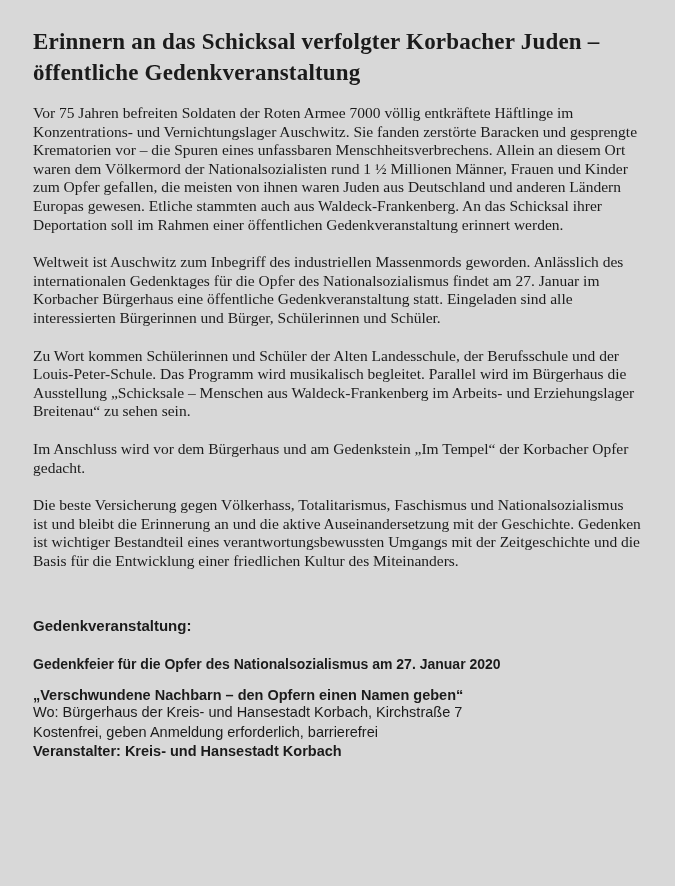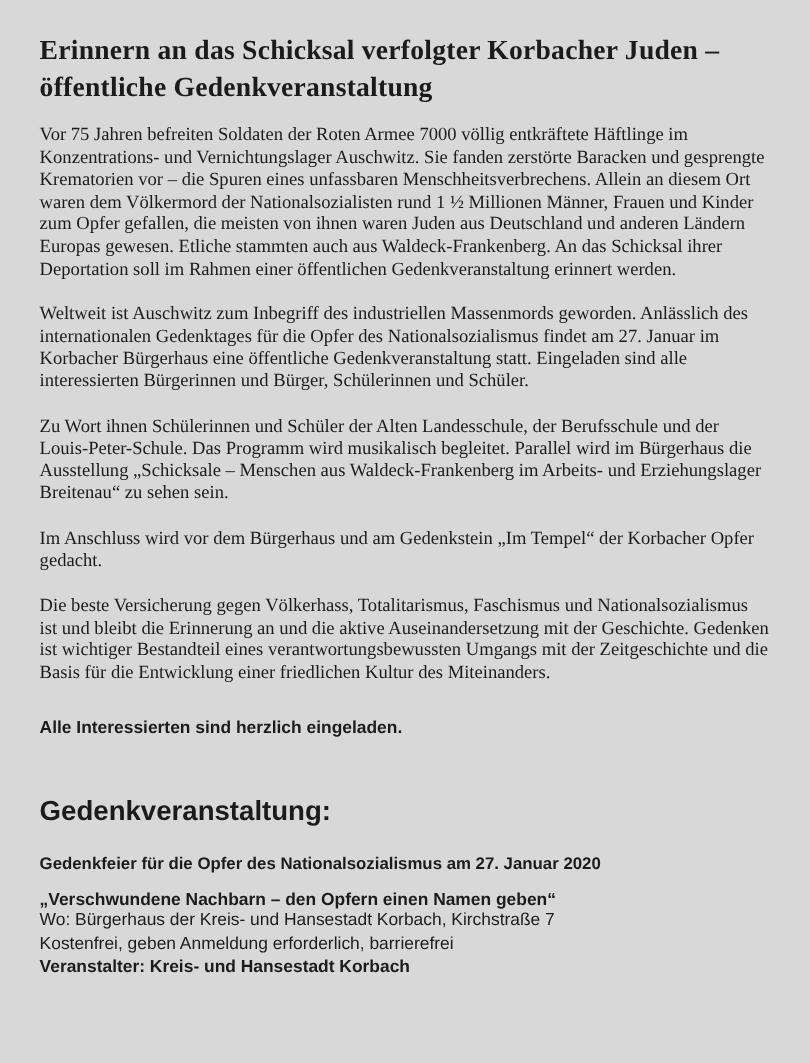--- a/index.html
+++ b/index.html
@@ -35,21 +35,21 @@
     max-width: 608px;
   }
   .closing {
     font-family: "Liberation Sans", sans-serif;
     font-size: 14.5px;
     font-weight: 700;
     margin: 29px 0 0 0;
   }
   .ev-heading {
     font-family: "Liberation Sans", sans-serif;
-    font-size: 23px;
+    font-size: 15px;
     font-weight: 700;
     margin: 47px 0 0 0;
   }
   .ev-title {
     font-family: "Liberation Sans", sans-serif;
     font-size: 14px;
     font-weight: 700;
     margin: 22px 0 0 0;
   }
   .ev-subtitle {
@@ -72,27 +72,26 @@
 <body>
 
 <div class="page">
 
   <h1 class="title">Erinnern an das Schicksal verfolgter Korbacher Juden – öffentliche Gedenkveranstaltung</h1>
 
   <p class="body-p">Vor 75 Jahren befreiten Soldaten der Roten Armee 7000 völlig entkräftete Häftlinge im Konzentrations- und Vernichtungslager Auschwitz. Sie fanden zerstörte Baracken und gesprengte Krematorien vor – die Spuren eines unfassbaren Menschheitsverbrechens. Allein an diesem Ort waren dem Völkermord der Nationalsozialisten rund 1 ½ Millionen Männer, Frauen und Kinder zum Opfer gefallen, die meisten von ihnen waren Juden aus Deutschland und anderen Ländern Europas gewesen. Etliche stammten auch aus Waldeck-Frankenberg. An das Schicksal ihrer Deportation soll im Rahmen einer öffentlichen Gedenkveranstaltung erinnert werden.</p>
 
   <p class="body-p">Weltweit ist Auschwitz zum Inbegriff des industriellen Massenmords geworden. Anlässlich des internationalen Gedenktages für die Opfer des Nationalsozialismus findet am 27. Januar im Korbacher Bürgerhaus eine öffentliche Gedenkveranstaltung statt. Eingeladen sind alle interessierten Bürgerinnen und Bürger, Schülerinnen und Schüler.</p>
 
-  <p class="body-p">Zu Wort ihnen Schülerinnen und Schüler der Alten Landesschule, der Berufsschule und der Louis-Peter-Schule. Das Programm wird musikalisch begleitet. Parallel wird im Bürgerhaus die Ausstellung „Schicksale – Menschen aus Waldeck-Frankenberg im Arbeits- und Erziehungslager Breitenau“ zu sehen sein.</p>
+  <p class="body-p">Zu Wort kommen Schülerinnen und Schüler der Alten Landesschule, der Berufsschule und der Louis-Peter-Schule. Das Programm wird musikalisch begleitet. Parallel wird im Bürgerhaus die Ausstellung „Schicksale – Menschen aus Waldeck-Frankenberg im Arbeits- und Erziehungslager Breitenau“ zu sehen sein.</p>
 
   <p class="body-p">Im Anschluss wird vor dem Bürgerhaus und am Gedenkstein „Im Tempel“ der Korbacher Opfer gedacht.</p>
 
   <p class="body-p">Die beste Versicherung gegen Völkerhass, Totalitarismus, Faschismus und Nationalsozialismus ist und bleibt die Erinnerung an und die aktive Auseinandersetzung mit der Geschichte. Gedenken ist wichtiger Bestandteil eines verantwortungsbewussten Umgangs mit der Zeitgeschichte und die Basis für die Entwicklung einer friedlichen Kultur des Miteinanders.</p>
 
-  <p class="closing">Alle Interessierten sind herzlich eingeladen.</p>
 
   <h2 class="ev-heading">Gedenkveranstaltung:</h2>
 
   <p class="ev-title">Gedenkfeier für die Opfer des Nationalsozialismus am 27. Januar 2020</p>
 
   <p class="ev-subtitle">„Verschwundene Nachbarn – den Opfern einen Namen geben“</p>
 
   <div class="ev-details">
     <div>Wo: Bürgerhaus der Kreis- und Hansestadt Korbach, Kirchstraße 7</div>
     <div>Kostenfrei, geben Anmeldung erforderlich, barrierefrei</div>

